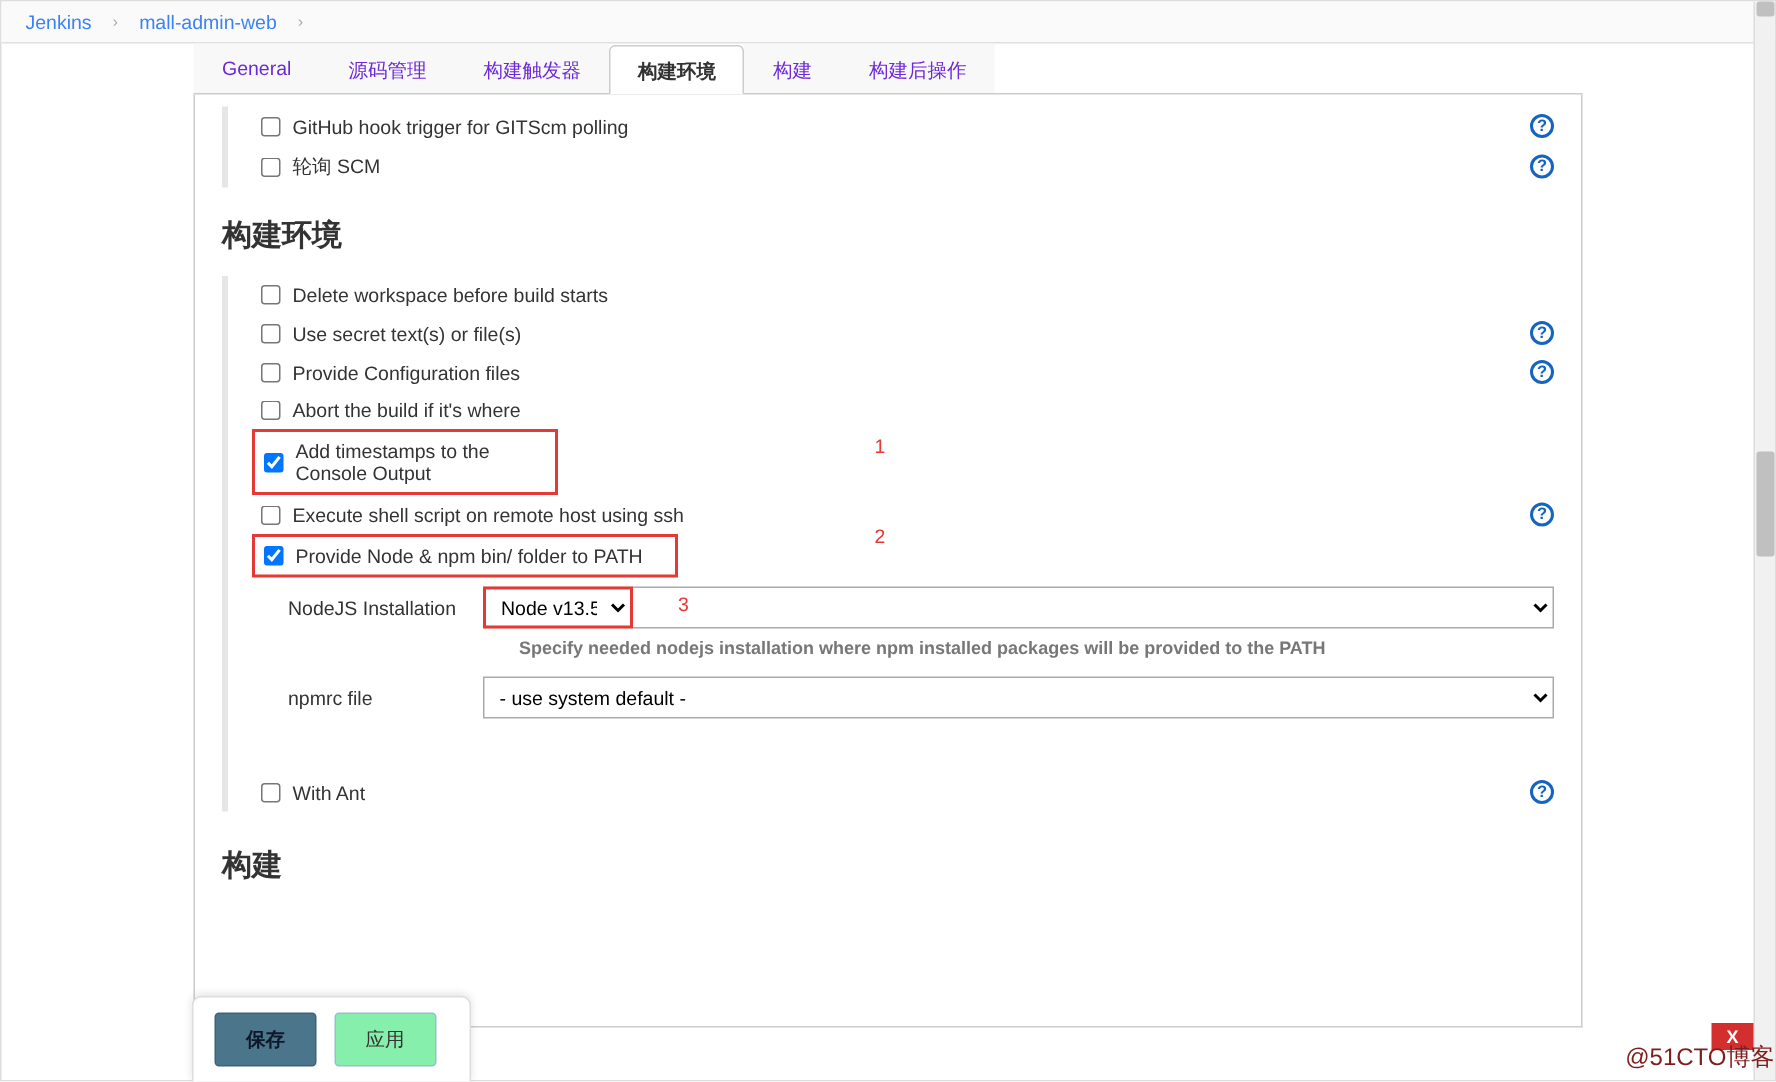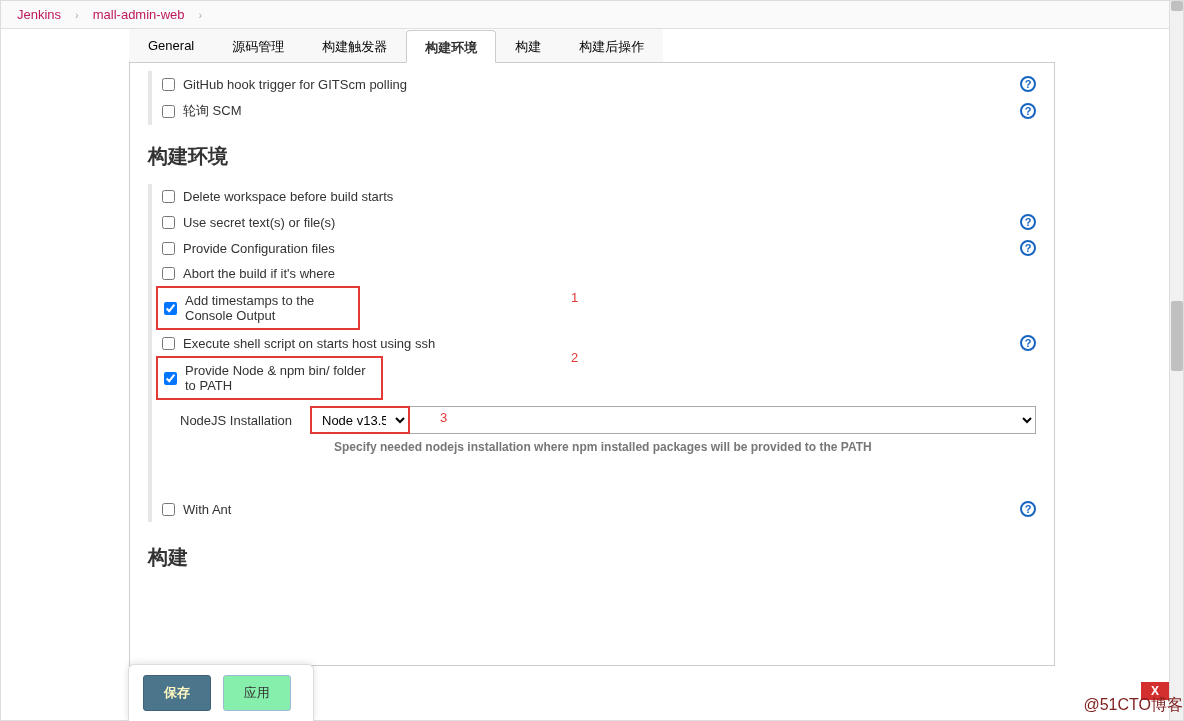--- a/index.html
+++ b/index.html
@@ -1,28 +1,28 @@
 <!DOCTYPE html>
 <html><head>
 <meta charset="utf-8">
 <style>
   * { box-sizing: border-box; margin: 0; padding: 0; }
   body { font-family: Arial, Helvetica, sans-serif; font-size: 13px; color: #333; background: #fff; overflow: hidden; }
   .viewport { width: 1184px; height: 721px; position: relative; background: #fff; border: 1px solid #ddd; }
 
   
   .breadcrumb { display: flex; align-items: center; height: 28px; padding-left: 16px; background: #fafafa; border-bottom: 1px solid #e0e0e0; color: #333; }
-  .breadcrumb a { color: #be185d; text-decoration: none; cursor: pointer; font-size: 13px; }
+  .breadcrumb a { color: #3b82f6; text-decoration: none; cursor: pointer; font-size: 13px; }
   .breadcrumb .sep { padding: 0 14px; color: #aaa; font-size: 11px; }
 
   .outer { position: absolute; top: 28px; left: 128px; right: 128px; bottom: 0; }
 
   
   .tabs { display: flex; height: 34px; border-bottom: 1px solid #ccc; }
-  .tabs .tab { padding: 8px 18px; color: #000000; cursor: pointer; font-size: 13px; background: #f8f8f8; border: 1px solid transparent; border-bottom: none; }
+  .tabs .tab { padding: 8px 18px; color: #6d28d9; cursor: pointer; font-size: 13px; background: #f8f8f8; border: 1px solid transparent; border-bottom: none; }
   .tabs .tab.active { color: #333; font-weight: bold; background: #fff; border: 1px solid #ccc; border-bottom: 1px solid #fff; position: relative; top: 1px; border-radius: 4px 4px 0 0; }
 
   .panel { border: 1px solid #ccc; border-top: none; padding: 8px 18px 80px 18px; }
 
   .sec-title { font-size: 20px; font-weight: bold; margin: 18px 0 14px 0; }
 
   .opt-row { display: flex; align-items: center; padding: 5px 0 5px 6px; position: relative; }
   .opt-row input[type="checkbox"] { width: 13px; height: 13px; margin-right: 8px; cursor: pointer; }
   .opt-row label { cursor: pointer; }
   .help { color: #1565c0; font-weight: bold; width: 16px; height: 16px; border: 2px solid #1565c0; border-radius: 50%; display: inline-flex; align-items: center; justify-content: center; font-size: 11px; cursor: pointer; margin-left: auto; }
@@ -34,31 +34,31 @@
   .field { display: flex; align-items: center; margin-bottom: 6px; justify-content: space-between; }
   .field .flabel { width: 130px; color: #333; }
   .field .fcontrol { flex: 1; position: relative; }
   .field select { width: 100%; height: 28px; border: 1px solid #aaa; font-size: 13px; padding: 0 6px; background: #fff; cursor: pointer; }
   .hint { color: #777; font-size: 12px; margin: 4px 0 12px 154px; font-weight: bold; }
   .sel-red { border: 2px solid #e53935 !important; }
 
   
   .footer { position: fixed; left: 128px; bottom: 0; background: #fff; padding: 10px 14px; border: 1px solid #ddd; border-bottom: none; border-radius: 6px 6px 0 0; box-shadow: 0 -1px 6px rgba(0,0,0,0.12); z-index: 30; }
   .btn { padding: 8px 20px; font-size: 13px; border-radius: 3px; cursor: pointer; margin-right: 8px; }
-  .btn-primary { background: #4b758b; color: #fef9c3; border: 1px solid #3e6377; font-weight: bold; }
+  .btn-primary { background: #4b758b; color: #0f172a; border: 1px solid #3e6377; font-weight: bold; }
   .btn-secondary { background: #86efac; color: #333; border: 1px solid #9cb9d8; }
 
   .delete-badge { position: absolute; right: 14px; bottom: 20px; background: #d32f2f; color: #fff; font-weight: bold; padding: 2px 10px; font-size: 12px; cursor: pointer; z-index: 25; }
 
   .watermark { position: absolute; right: 0; bottom: 4px; color: #7f1d1d; font-size: 16px; z-index: 40; }
 
   .scrollbar { position: absolute; right: 0; top: 0; width: 14px; height: 100%; background: #f1f1f1; border-left: 1px solid #ddd; }
   .scroll-thumb { position: absolute; left: 1px; width: 12px; background: #c0c0c0; border-radius: 2px; }
 
-  .vline { border-left: 4px solid #e6e6e6; padding-left: 4px; }
+  .vline { border-left: 4px solid #e6e6e6; padding-left: 16px; }
 </style>
 </head>
 <body>
 
 <div class="viewport">
 
   <div class="breadcrumb">
     <a>Jenkins</a>
     <span class="sep">›</span>
     <a>mall-admin-web</a>
@@ -115,26 +115,26 @@
         <div class="row-wrap">
           <div class="opt-row redbox" style="width:204px; padding-right:6px;">
             <input type="checkbox" checked="" style="">
             <label>Add timestamps to the Console Output</label>
           </div>
           <span class="anno" style="left:415px; top:4px;">1</span>
         </div>
 
         <div class="opt-row">
           <input type="checkbox" style="">
-          <label>Execute shell script on starts host using ssh</label>
+          <label>Execute shell script on remote host using ssh</label>
           <span class="help">?</span>
         </div>
 
         <div class="row-wrap">
-          <div class="opt-row redbox" style="width:227px; padding-right:6px;">
+          <div class="opt-row redbox" style="width:284px; padding-right:6px;">
             <input type="checkbox" checked="" style="">
             <label>Provide Node &amp; npm bin/ folder to PATH</label>
           </div>
           <span class="anno" style="left:415px; top:-6px;">2</span>
         </div>
 
         <div class="subform">
           <div class="field row-wrap">
             <div class="flabel">NodeJS Installation</div>
             <div class="fcontrol" style="position:relative;">
@@ -142,20 +142,28 @@
                 <option>Node  v13.5.0</option>
               </select>
               <select style="width:100%;">
                 <option></option>
               </select>
             </div>
             <span class="anno" style="left:260px; top:4px;">3</span>
           </div>
           <div class="hint">Specify needed nodejs installation where npm installed packages will be provided to the PATH</div>
 
+          <div class="field">
+            <div class="flabel">npmrc file</div>
+            <div class="fcontrol">
+              <select>
+                <option>- use system default -</option>
+              </select>
+            </div>
+          </div>
           <div style="height:12px;"></div>
         </div>
 
         <div style="height:18px;"></div>
         <div class="opt-row">
           <input type="checkbox" style="">
           <label>With Ant</label>
           <span class="help">?</span>
         </div>
       </div>

